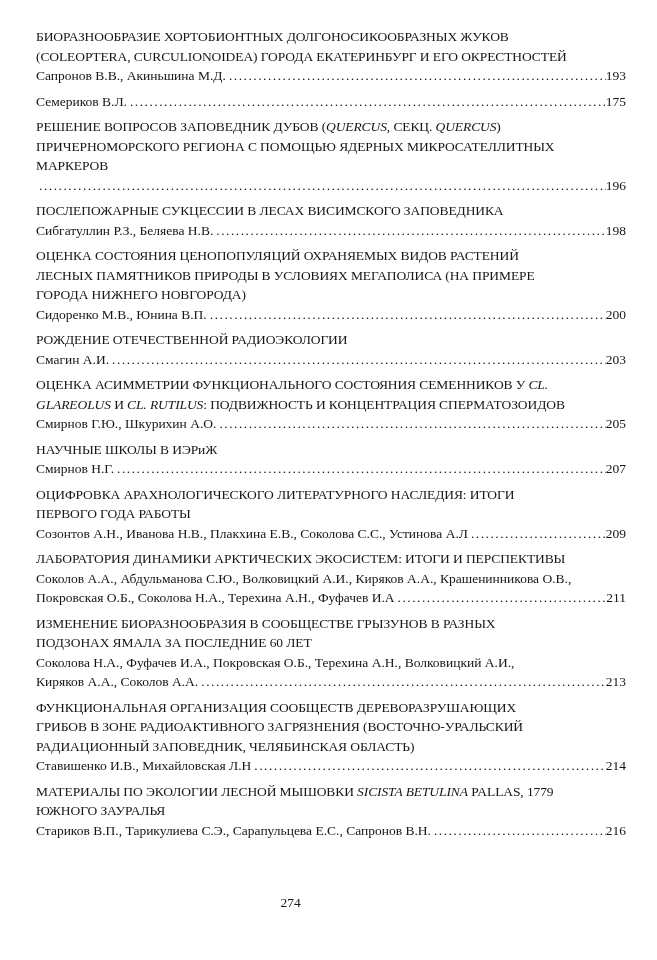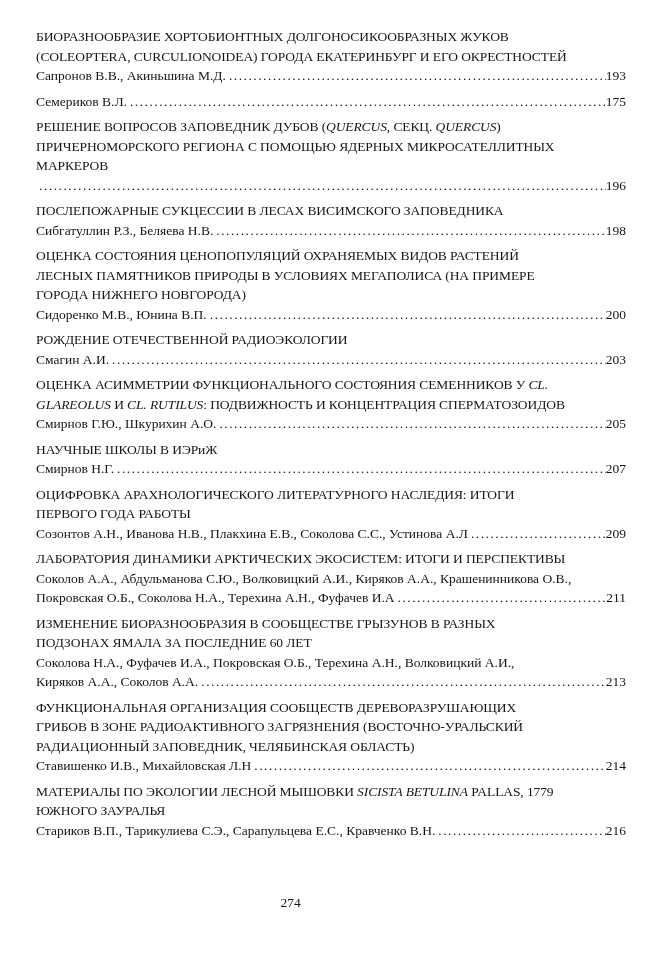--- a/index.html
+++ b/index.html
@@ -243,21 +243,21 @@
         </div>
   </div>
 
   <div class="entry">
     <div class="title">
           <div class="title-line"><span>МАТЕРИАЛЫ ПО ЭКОЛОГИИ ЛЕСНОЙ МЫШОВКИ </span><span class="it">SICISTA BETULINA</span><span> PALLAS, 1779</span></div>
           <div class="title-line"><span>ЮЖНОГО ЗАУРАЛЬЯ</span></div>
         </div>
     <div class="authors">
           <div class="authors-line">
-            <span class="authors-text">Стариков В.П., Тарикулиева С.Э., Сарапульцева Е.С., Кравченко В.Н. </span>
+            <span class="authors-text">Стариков В.П., Тарикулиева С.Э., Сарапульцева Е.С., Сапронов В.Н. </span>
             <span class="leader">................................................................................................................................................................................................................................................................................................................................................................................................................</span>
             <span class="pagenum">216</span>
           </div>
         </div>
   </div>
 </div>
   <div class="footer">274</div>
 </div>
 
 </body></html>

